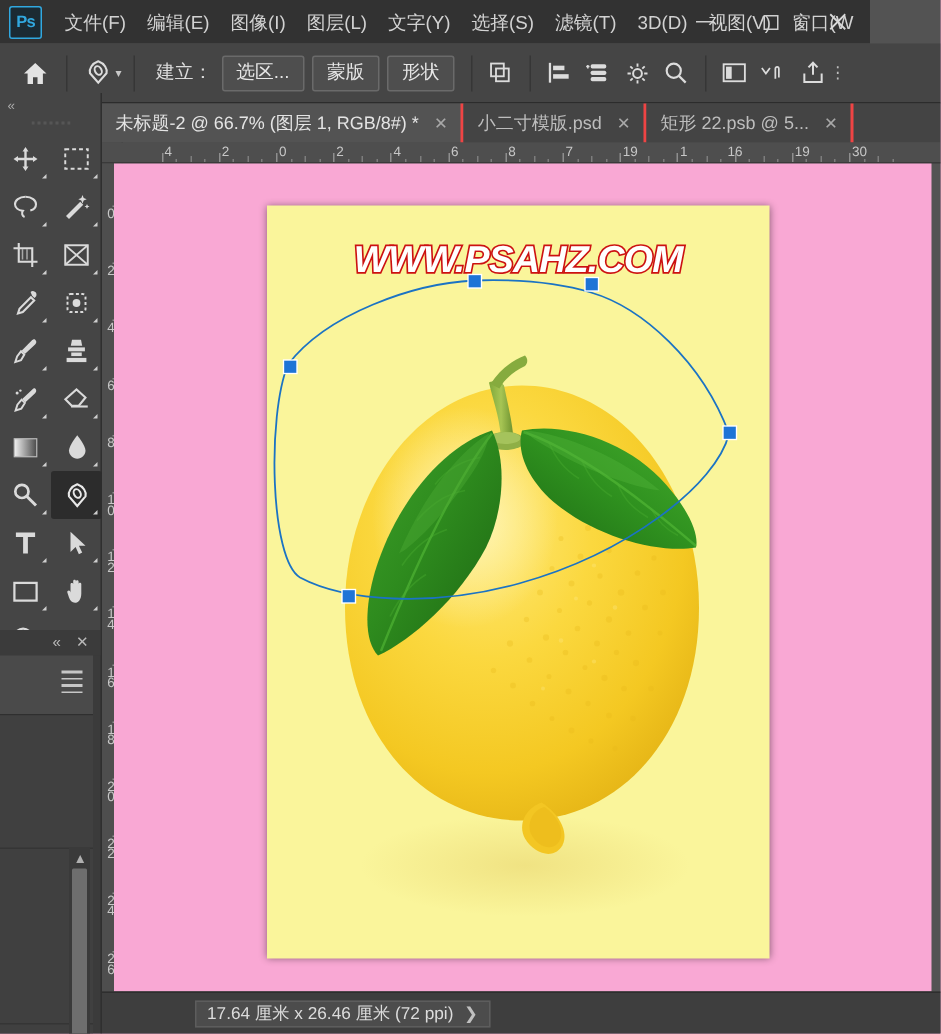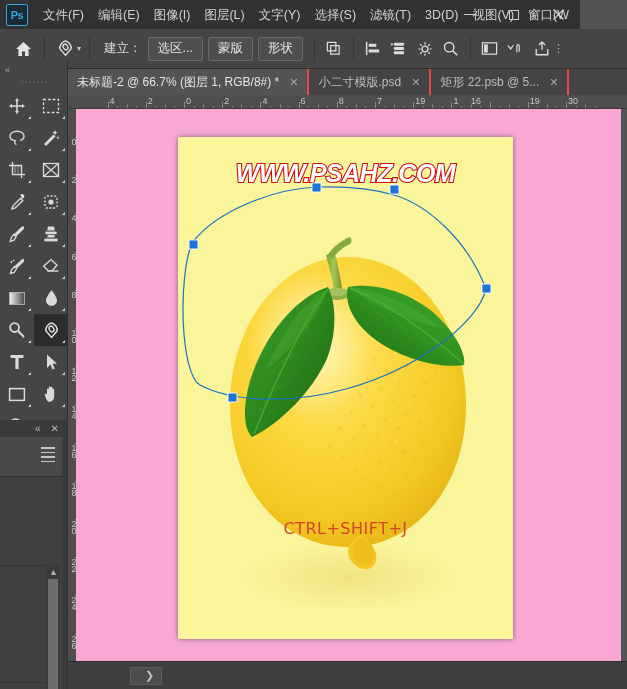--- a/index.html
+++ b/index.html
@@ -570,21 +570,21 @@
       <div class="rh-num" style="left: 347.2px;">19</div>
       <div class="rh-tick" style="left: 345.2px; height: 6px;"></div>
       <div class="rh-tick" style="left: 354.75px; height: 2.5px; opacity: 0.75;"></div>
       <div class="rh-tick" style="left: 364.3px; height: 4px; opacity: 0.75;"></div>
       <div class="rh-tick" style="left: 373.85px; height: 2.5px; opacity: 0.75;"></div>
       <div class="rh-num" style="left: 385.4px;">1</div>
       <div class="rh-tick" style="left: 383.4px; height: 6px;"></div>
       <div class="rh-tick" style="left: 392.95px; height: 2.5px; opacity: 0.75;"></div>
       <div class="rh-tick" style="left: 402.5px; height: 4px; opacity: 0.75;"></div>
       <div class="rh-tick" style="left: 412.05px; height: 2.5px; opacity: 0.75;"></div>
-      <div class="rh-num" style="left: 403px;">16</div>
+      <div class="rh-num" style="left: 417px;">16</div>
       <div class="rh-tick" style="left: 421.6px; height: 6px;"></div>
       <div class="rh-tick" style="left: 431.15px; height: 2.5px; opacity: 0.75;"></div>
       <div class="rh-tick" style="left: 440.7px; height: 4px; opacity: 0.75;"></div>
       <div class="rh-tick" style="left: 450.25px; height: 2.5px; opacity: 0.75;"></div>
       <div class="rh-num" style="left: 461.8px;">19</div>
       <div class="rh-tick" style="left: 459.8px; height: 6px;"></div>
       <div class="rh-tick" style="left: 469.35px; height: 2.5px; opacity: 0.75;"></div>
       <div class="rh-tick" style="left: 478.9px; height: 4px; opacity: 0.75;"></div>
       <div class="rh-tick" style="left: 488.45px; height: 2.5px; opacity: 0.75;"></div>
       <div class="rh-num" style="left: 500px;">30</div>
@@ -853,23 +853,23 @@
                  C 2 236 0 140 14 106 Z" fill="none" stroke="#1B73C4" stroke-width="1.2"></path>
         <g fill="#1E74D6" stroke="#ffffff" stroke-width="0.9">
           <rect x="11" y="103" width="9" height="9"></rect>
           <rect x="134" y="46" width="9" height="9"></rect>
           <rect x="212" y="48" width="9" height="9"></rect>
           <rect x="304" y="147" width="9" height="9"></rect>
           <rect x="50" y="256" width="9" height="9"></rect>
         </g>
       </svg>
 
-      <div class="hintxt">CTRL+SHIFT+J</div>
     </div>
   </div>
 
   <div class="statusbar">
     <div class="st-box">
+      <span>17.64 厘米 x 26.46 厘米 (72 ppi)</span>
       <span class="st-arrow">❯</span>
     </div>
   </div>
 
 </div>
 
 </body></html>

